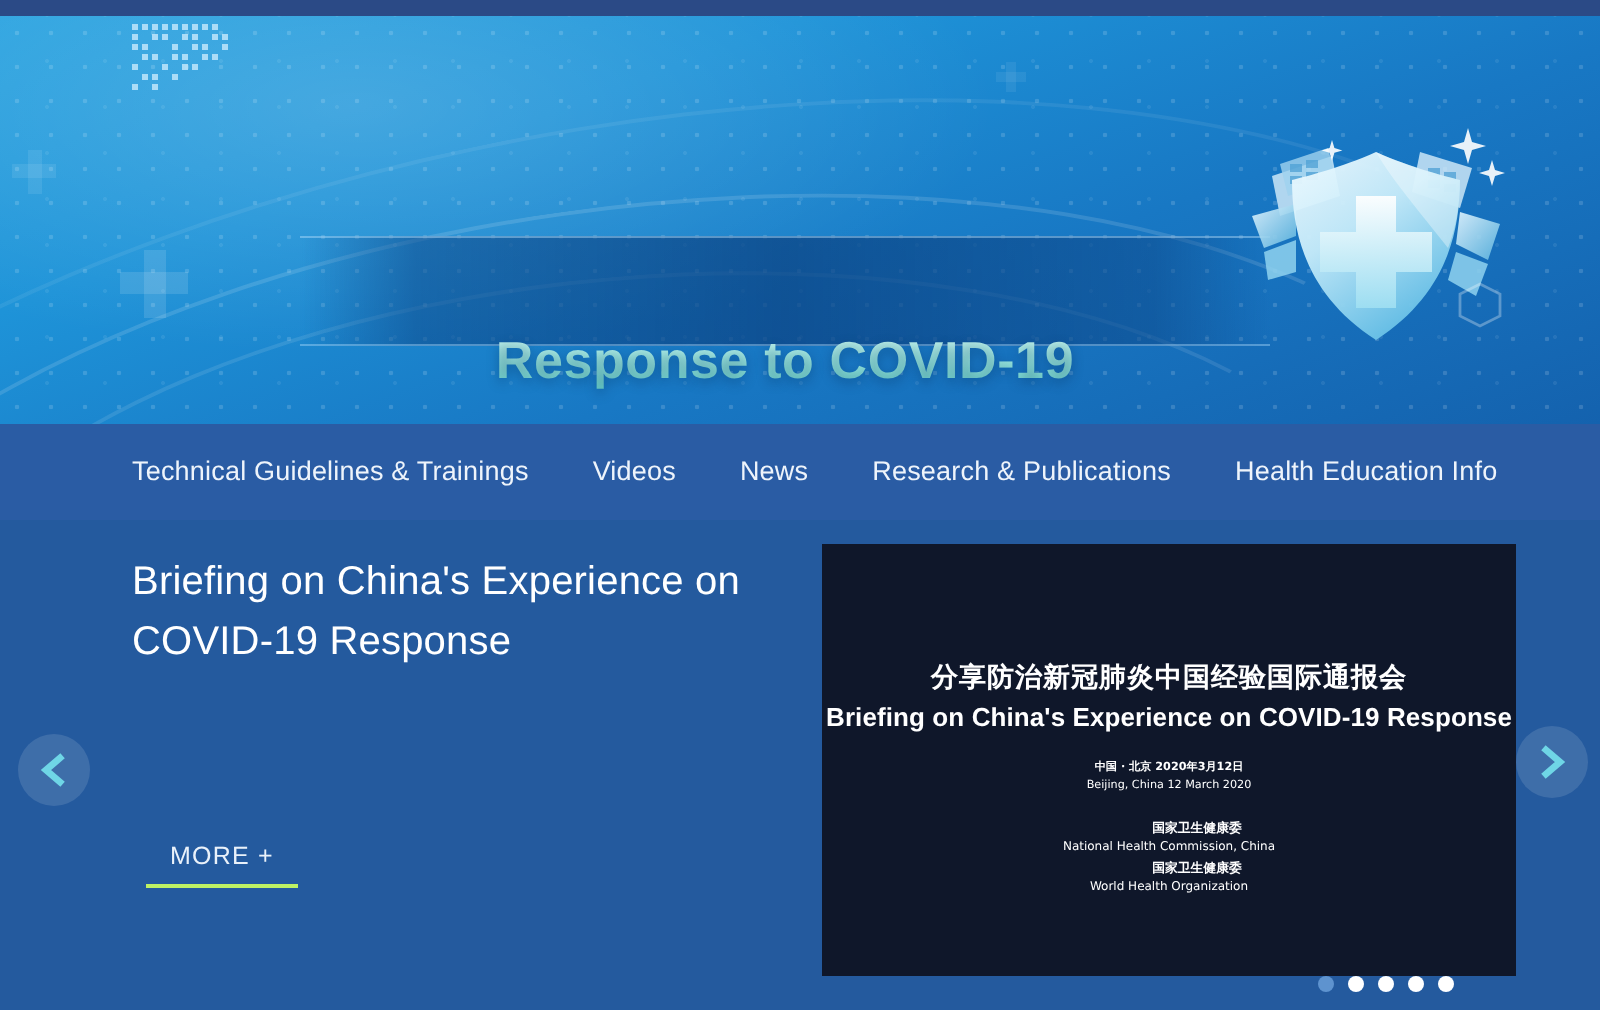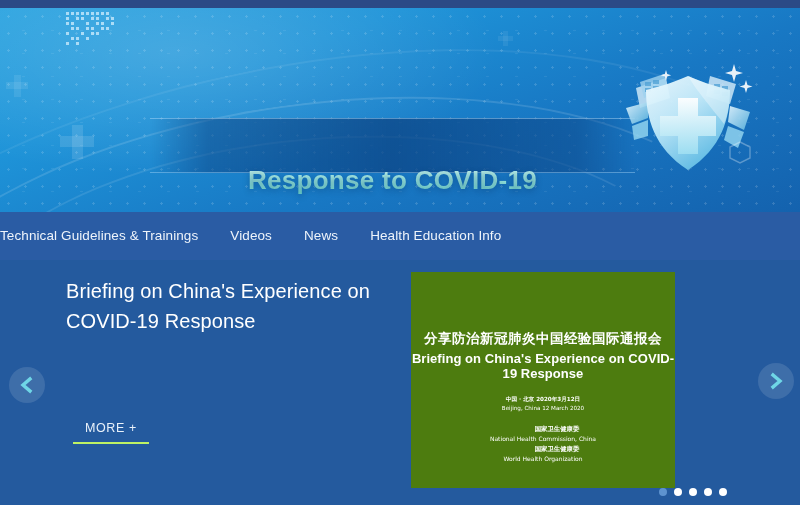--- a/index.html
+++ b/index.html
@@ -126,20 +126,21 @@
     width: 140px; height: 128px;
   }
 
   
   .navbar {
     position: absolute; top: 212px; left: 0;
     width: 800px; height: 48px;
     background: #2a5ca4;
     display: flex;
     align-items: center;
+    padding-left: 66px;
   }
   .nav-item {
     color: #eef4fb;
     font-size: 13.5px;
     line-height: 16px;
     white-space: nowrap;
     margin-right: 32px;
     cursor: pointer;
     letter-spacing: .1px;
   }
@@ -170,22 +171,22 @@
     color: #e9f1fa;
     font-size: 12.5px;
     letter-spacing: .6px;
     border-bottom: 2px solid #bef264;
     cursor: pointer;
   }
 
   
   .slide-pic {
     position: absolute; left: 411px; top: 12px;
-    width: 264px; height: 216px;
-    background: #4d7c0f;
+    width: 347px; height: 216px;
+    background: #0f172a;
     color: #ffffff;
     text-align: center;
     overflow: hidden;
   }
   .pic-cn-title {
     margin-top: 58px;
     font-size: 13.5px;
     font-weight: bold;
     letter-spacing: .5px;
     font-family: "DejaVu Sans", sans-serif;
@@ -350,20 +351,21 @@
       </g>
 
       <path d="M122 86 l10 5 0 11 -10 5 -10 -5 0 -11 Z" fill="none" stroke="rgba(255,255,255,0.30)" stroke-width="1.4"></path>
     </svg>
   </div>
 
   <nav class="navbar">
     <a class="nav-item">Technical Guidelines &amp; Trainings</a>
     <a class="nav-item">Videos</a>
     <a class="nav-item">News</a>
+    <a class="nav-item">Research &amp; Publications</a>
     <a class="nav-item">Health Education Info</a>
   </nav>
 
   <section class="slider">
 
     <div class="slide-text">
       <div class="slide-headline">Briefing on China's Experience on COVID-19 Response</div>
       <div class="more-btn">MORE +</div>
     </div>
 

